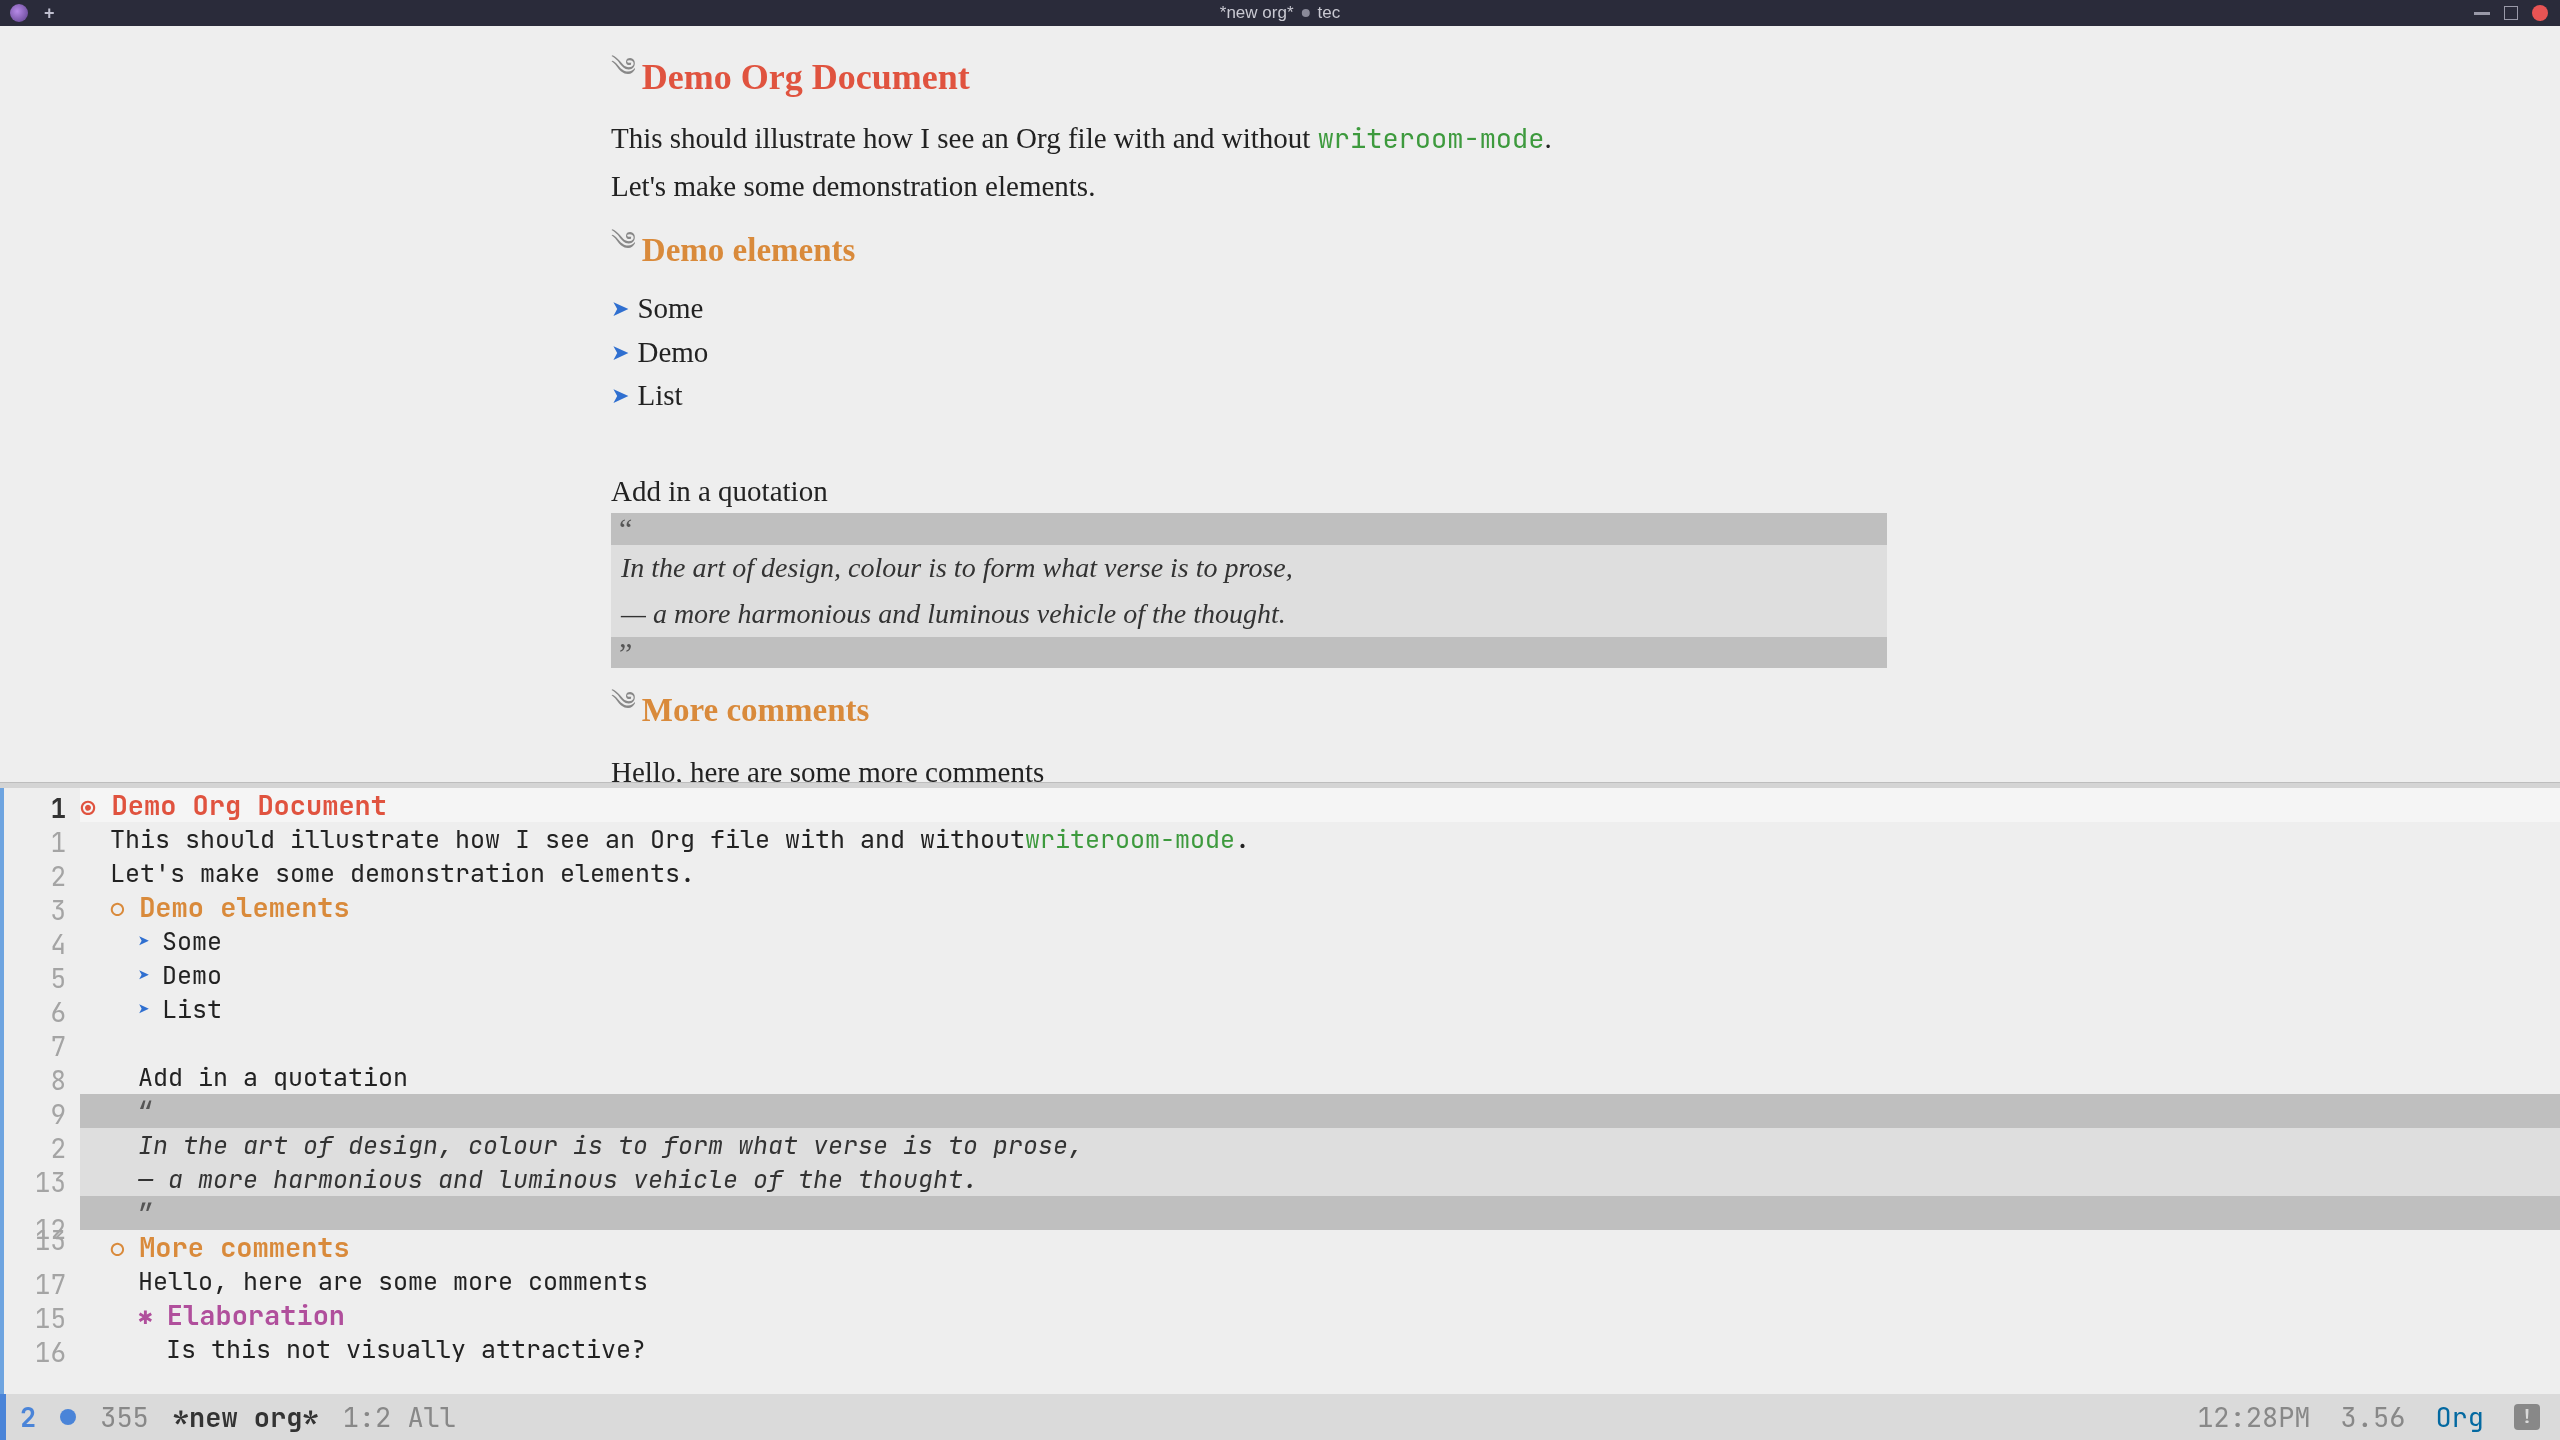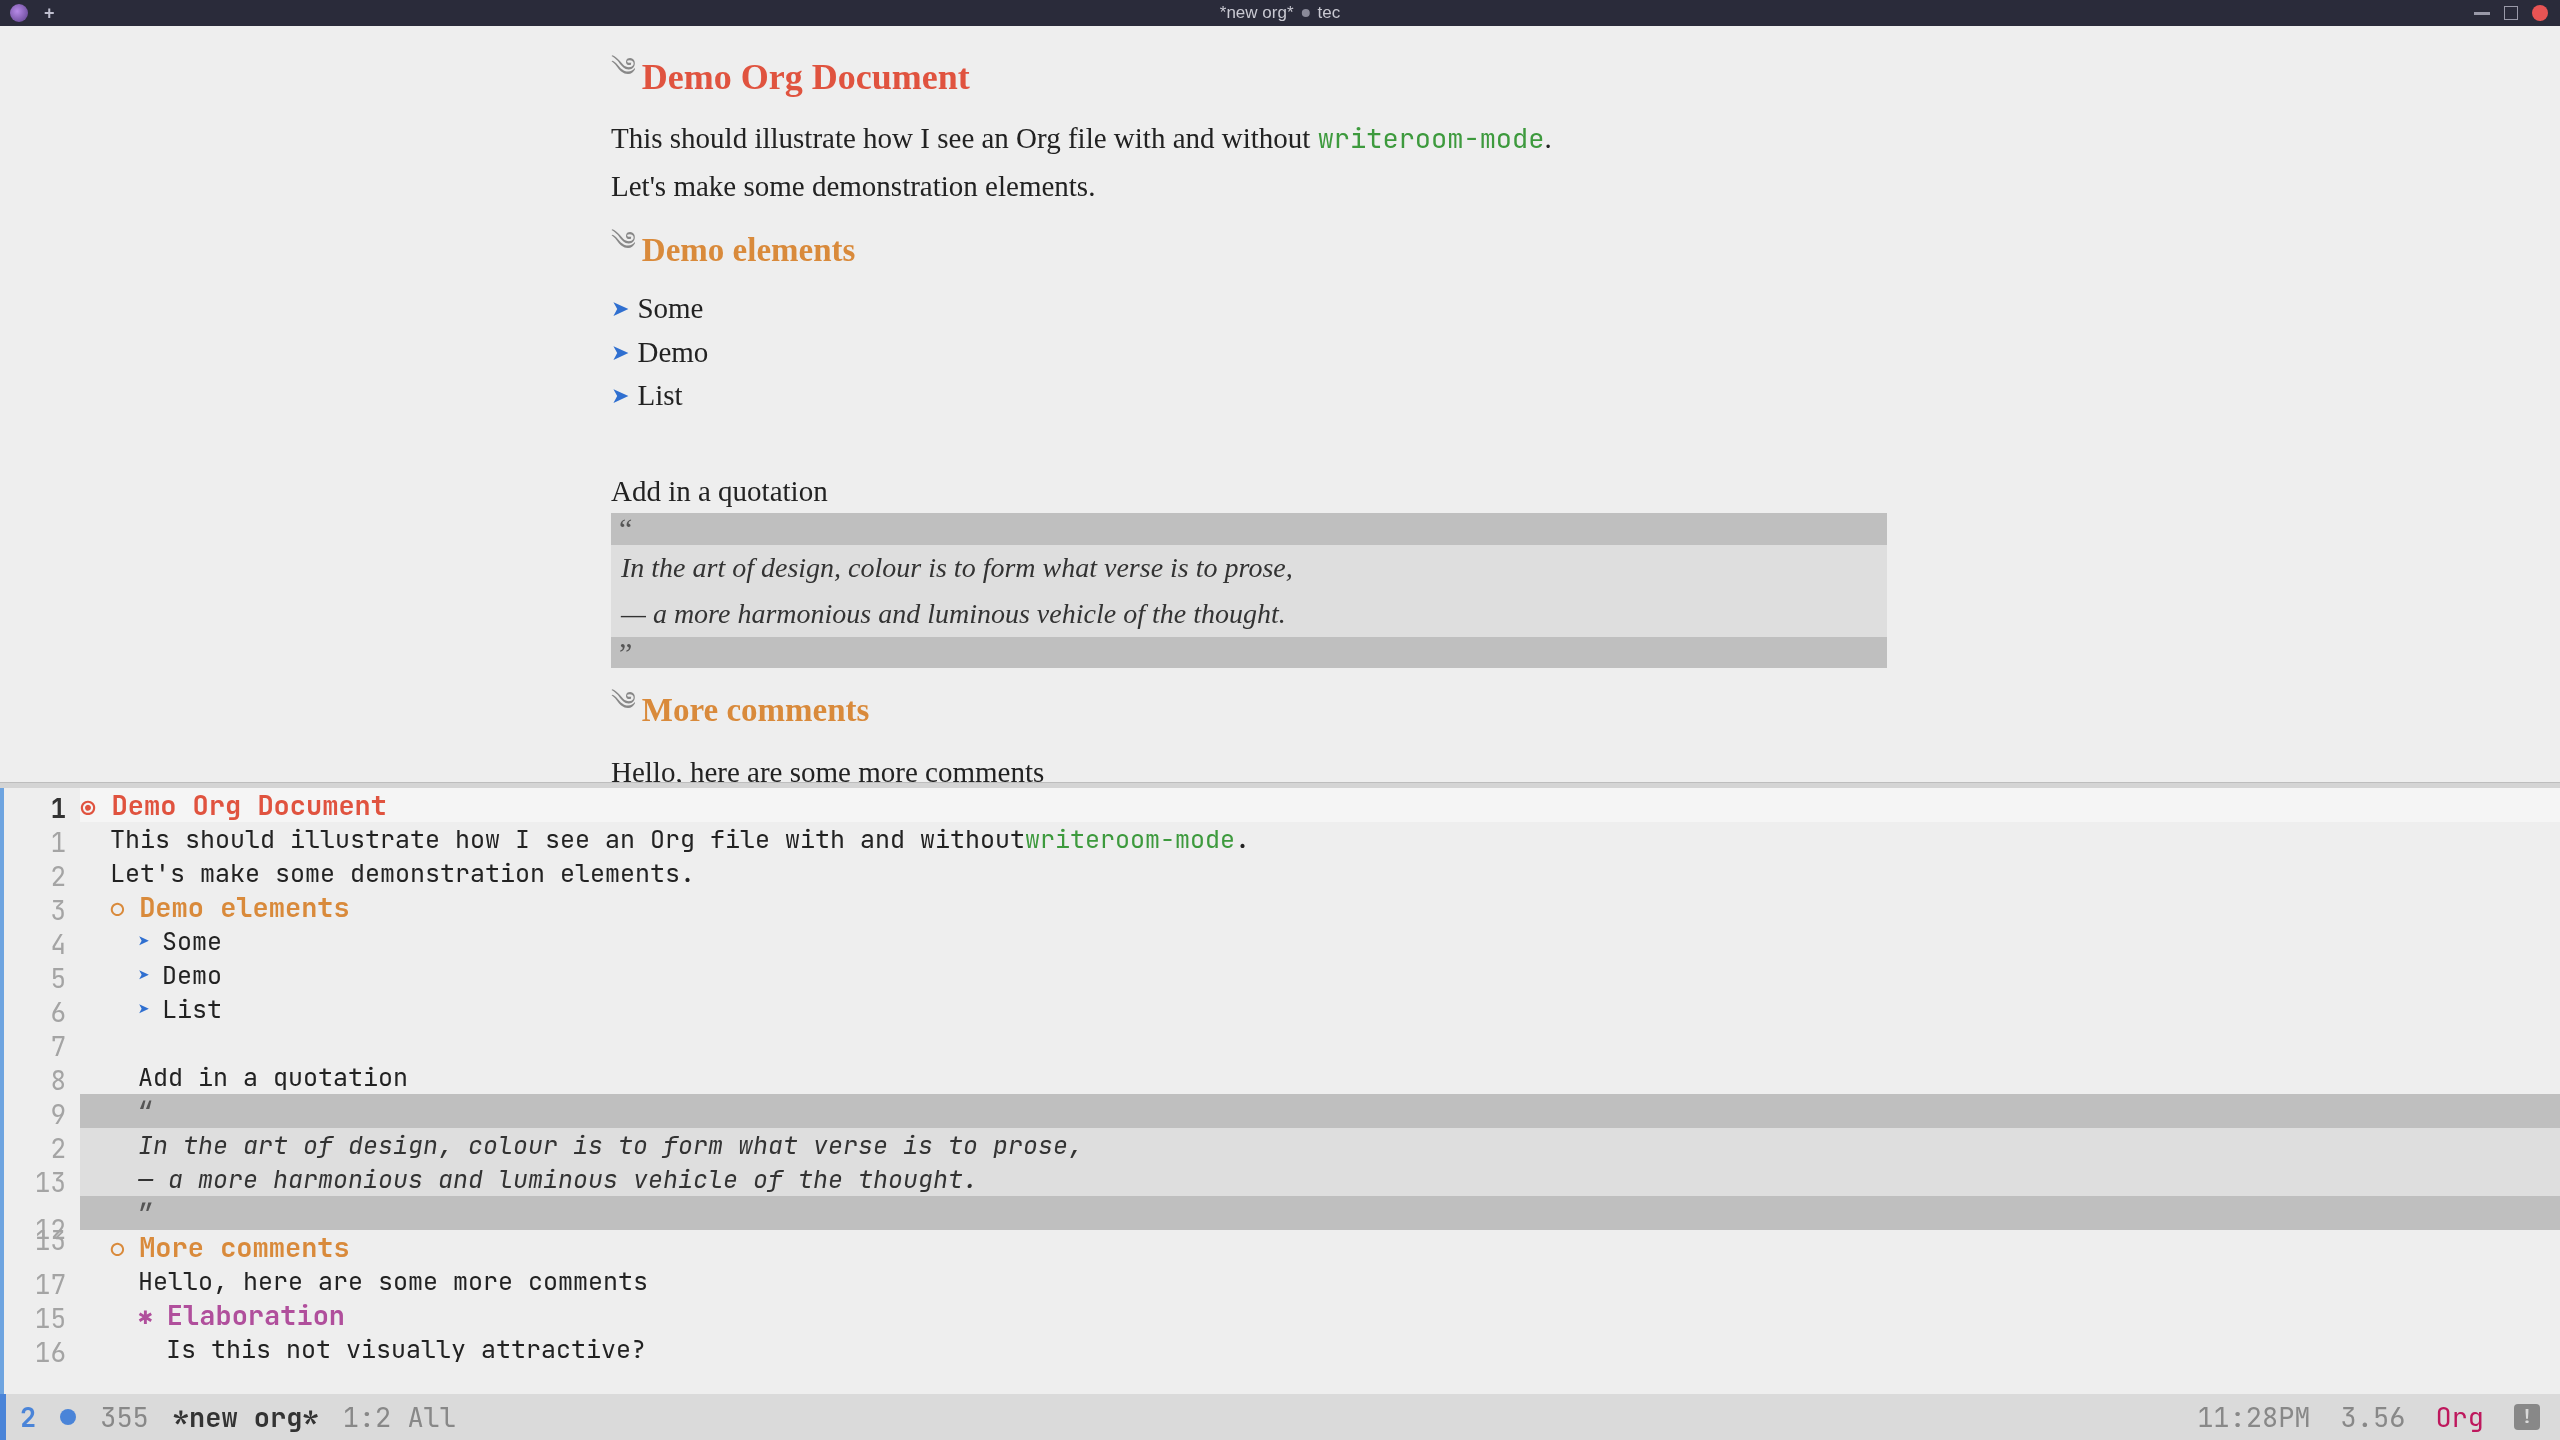--- a/index.html
+++ b/index.html
@@ -287,21 +287,21 @@
   }
   .ml-gray { color: #888; }
   .ml-buf { color: #333; font-weight: 600; }
   .ml-right {
     margin-left: auto;
     display: flex;
     align-items: center;
     gap: 30px;
     padding-right: 20px;
   }
-  .ml-mode { color: #be185d; }
+  .ml-mode { color: #0369a1; }
   .ml-warn {
     width: 26px; height: 26px;
     background: #888;
     border-radius: 4px;
     position: relative;
   }
   .ml-warn::after {
     content: "!";
     color: #dadada;
     font-weight: 700;
@@ -508,18 +508,18 @@
 
 <div class="modeline">
   <div class="ml-left">
     <span class="ml-num">2</span>
     <span class="ml-dot"></span>
     <span class="ml-gray">355</span>
     <span class="ml-buf">*new org*</span>
     <span class="ml-gray">1:2 All</span>
   </div>
   <div class="ml-right">
-    <span class="ml-gray">11:28PM</span>
+    <span class="ml-gray">12:28PM</span>
     <span class="ml-gray">3.56</span>
     <span class="ml-mode">Org</span>
     <span class="ml-warn"></span>
   </div>
 </div>
 
 </body></html>

